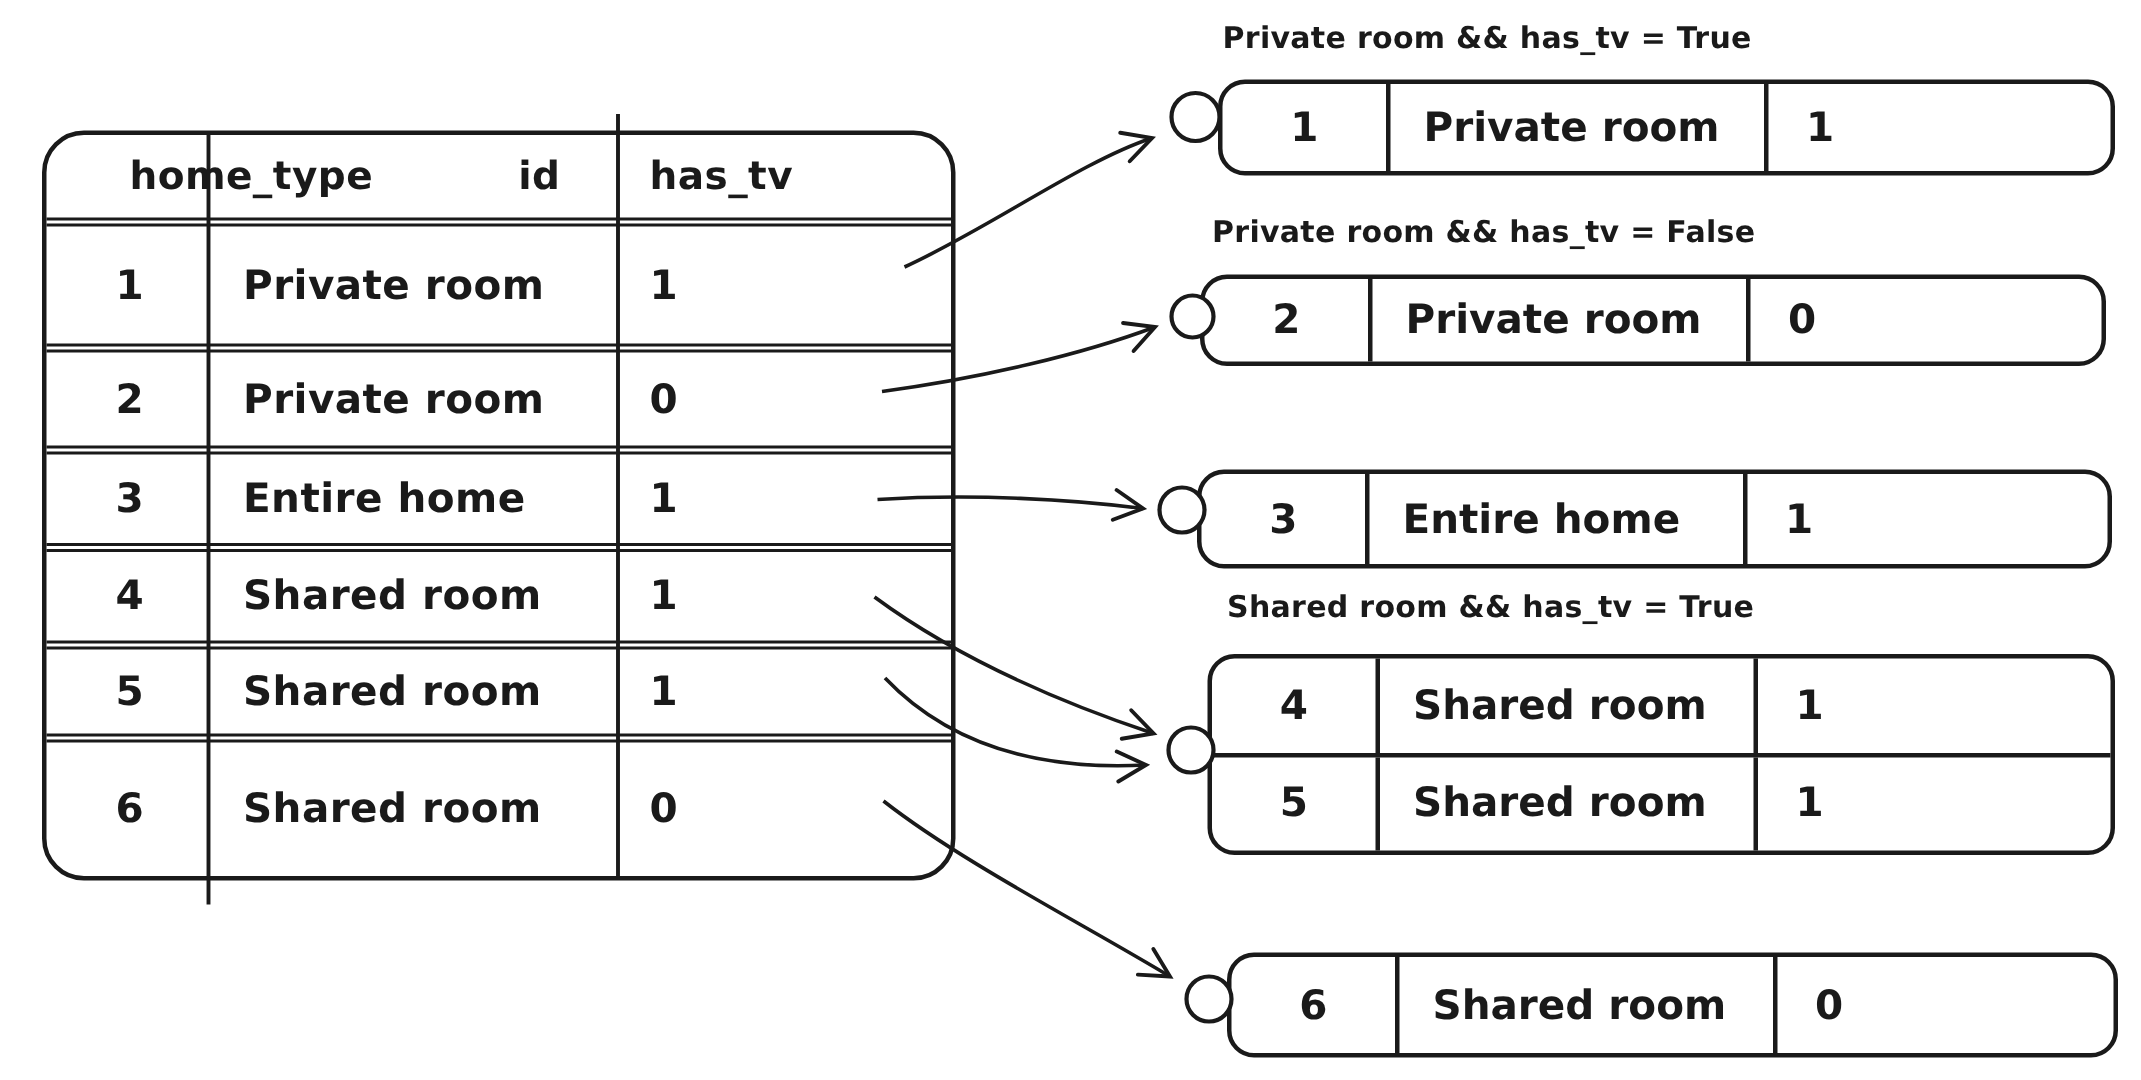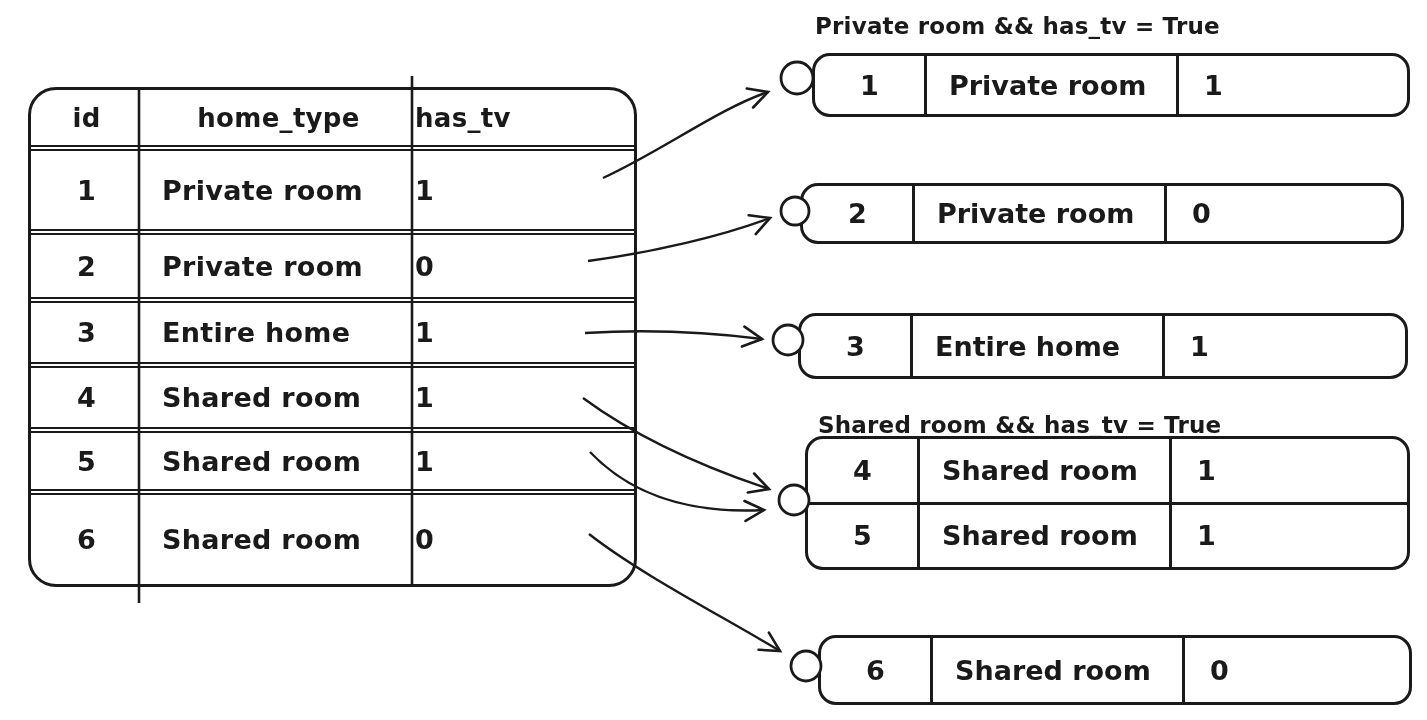--- a/index.html
+++ b/index.html
@@ -23,27 +23,27 @@
     display: flex; flex-direction: column;
     font-size: 27px;
     letter-spacing: 0.3px;
   }
   .lrow { display: flex; border-bottom: 6px double var(--ink); flex: 0 0 auto; }
   .lrow.last { border-bottom: none; flex: 1 1 auto; }
   .c { display: flex; align-items: center; }
   .c1 { width: 111px; justify-content: center; }
   .c2 { width: 273px; padding-left: 20px; }
   .c2.center { justify-content: center; padding-left: 0; }
-  .c3 { flex: 1; }
+  .c3 { flex: 1; padding-left: 18px; }
   .hdr { font-size: 26px; }
 
   
   .glabel {
     position: absolute;
-    font-size: 23px;
+    font-size: 20px;
     letter-spacing: 0.2px;
     white-space: nowrap;
   }
   .gbox {
     position: absolute;
     border: 3px solid var(--ink);
     border-radius: 18px;
     display: flex; flex-direction: column;
     font-size: 27px;
     background: var(--paper);
@@ -63,22 +63,22 @@
     pointer-events: none;
   }
 </style>
 </head>
 <body>
 
 <div class="canvas">
 
   <div class="src-table">
     <div class="lrow hdr" style="height:61px">
+      <div class="c c2 center">home_type</div>
       <div class="c c1">id</div>
-      <div class="c c2 center">home_type</div>
       <div class="c c3">has_tv</div>
     </div>
     <div class="lrow" style="height:84px">
       <div class="c c1">1</div>
       <div class="c c2">Private room</div>
       <div class="c c3">1</div>
     </div>
     <div class="lrow" style="height:68px">
       <div class="c c1">2</div>
       <div class="c c2">Private room</div>
@@ -108,37 +108,38 @@
 
   <div class="glabel" style="left:815px; top:13px">Private room &amp;&amp; has_tv = True</div>
   <div class="gbox" style="left:812px; top:53px; width:598px; height:64px">
     <div class="grow">
       <div class="gc gc1">1</div>
       <div class="gc gc2">Private room</div>
       <div class="gc gc3">1</div>
     </div>
   </div>
 
+  <div class="glabel" style="left:808px; top:142px">Private room &amp;&amp; has_tv = False</div>
   <div class="gbox" style="left:800px; top:183px; width:604px; height:61px">
     <div class="grow">
       <div class="gc gc1">2</div>
       <div class="gc gc2">Private room</div>
       <div class="gc gc3">0</div>
     </div>
   </div>
 
   <div class="gbox" style="left:798px; top:313px; width:610px; height:66px">
     <div class="grow">
       <div class="gc gc1">3</div>
       <div class="gc gc2">Entire home</div>
       <div class="gc gc3">1</div>
     </div>
   </div>
 
-  <div class="glabel" style="left:818px; top:412px">Shared room &amp;&amp; has_tv = True</div>
+  <div class="glabel" style="left:818px; top:392px">Shared room &amp;&amp; has_tv = True</div>
   <div class="gbox" style="left:805px; top:436px; width:605px; height:134px">
     <div class="grow">
       <div class="gc gc1">4</div>
       <div class="gc gc2">Shared room</div>
       <div class="gc gc3">1</div>
     </div>
     <div class="grow">
       <div class="gc gc1">5</div>
       <div class="gc gc2">Shared room</div>
       <div class="gc gc3">1</div>

